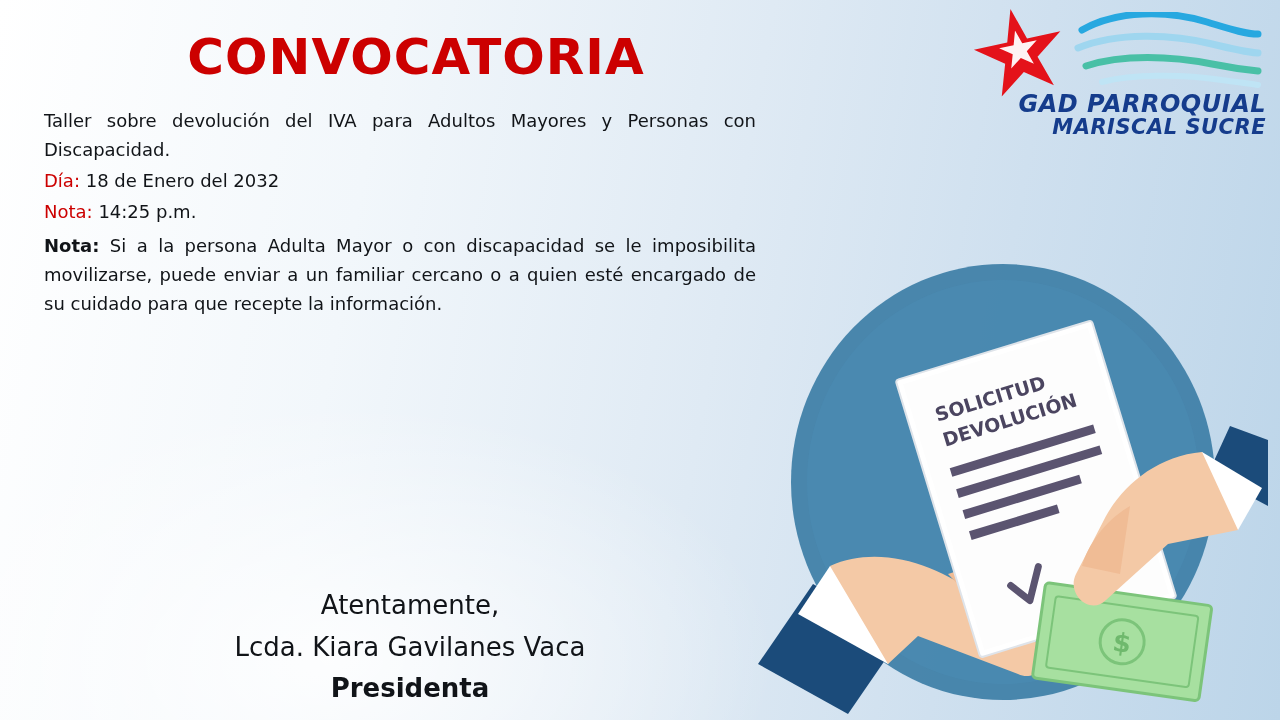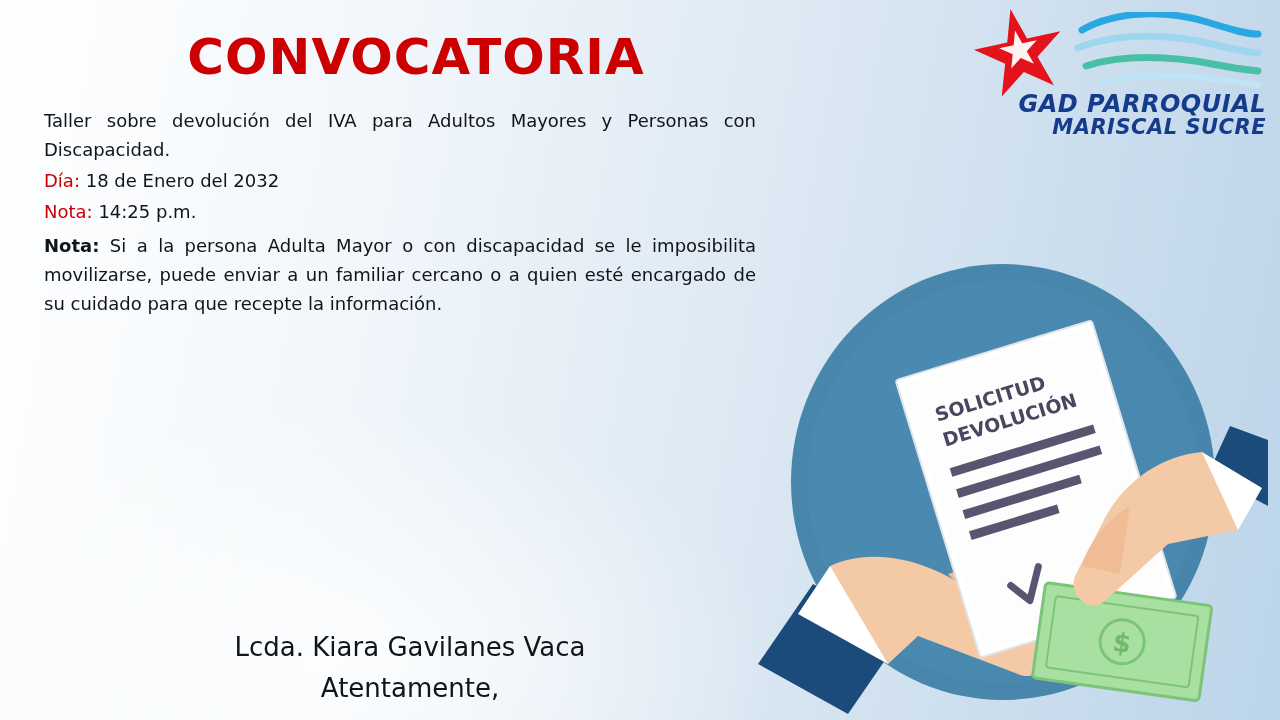--- a/index.html
+++ b/index.html
@@ -189,22 +189,23 @@
       <span>14:25 p.m.</span>
     </p>
 
     <p class="para nota">
       <span class="label-dark">Nota:</span>
       <span>Si a la persona Adulta Mayor o con discapacidad se le imposibilita movilizarse, puede enviar a un familiar cercano o a quien esté encargado de su cuidado para que recepte la información.</span>
     </p>
   </div>
 
   <div class="signature">
+    <div>Atentamente,</div>
     <div>Lcda. Kiara Gavilanes Vaca</div>
-    <div>Atentamente,</div>
+    <div class="bold">Presidenta</div>
   </div>
 
   <svg class="illustration" viewBox="0 0 530 470">
 
     <ellipse cx="265" cy="238" rx="212" ry="218" fill="#3d7ea6" opacity="0.92"></ellipse>
     <ellipse cx="265" cy="238" rx="196" ry="202" fill="#4a8cb4" opacity="0.55"></ellipse>
 
     <g>
       <path d="M20 420 L110 470 L165 390 L75 340 Z" fill="#1b4b7a"></path>
       <path d="M60 370 L150 420 L178 372 L92 322 Z" fill="#ffffff"></path>

